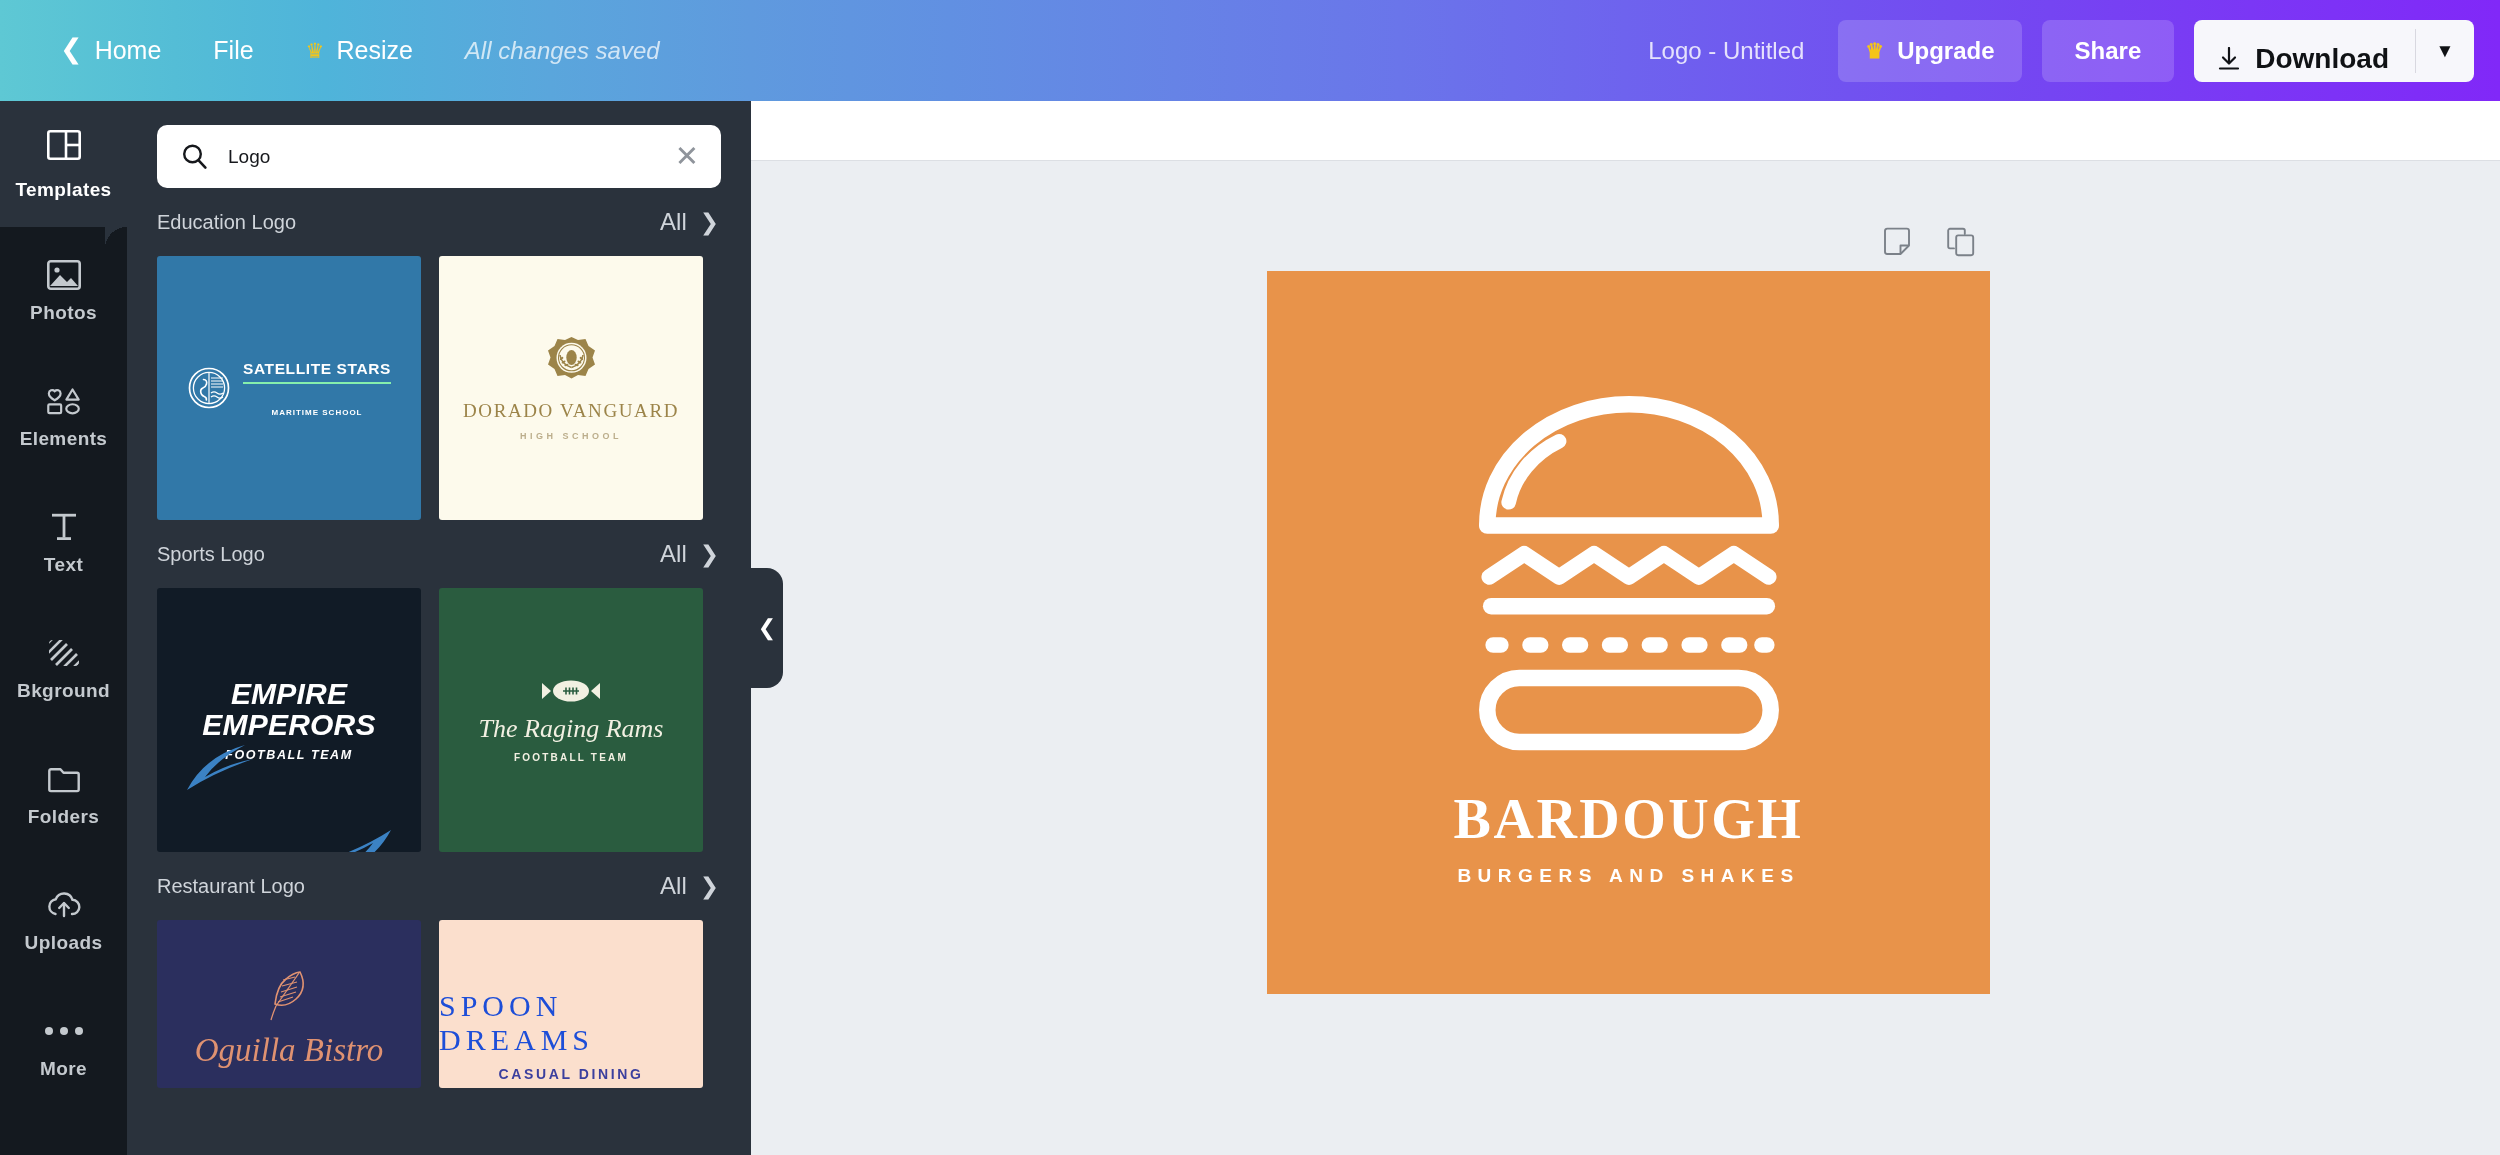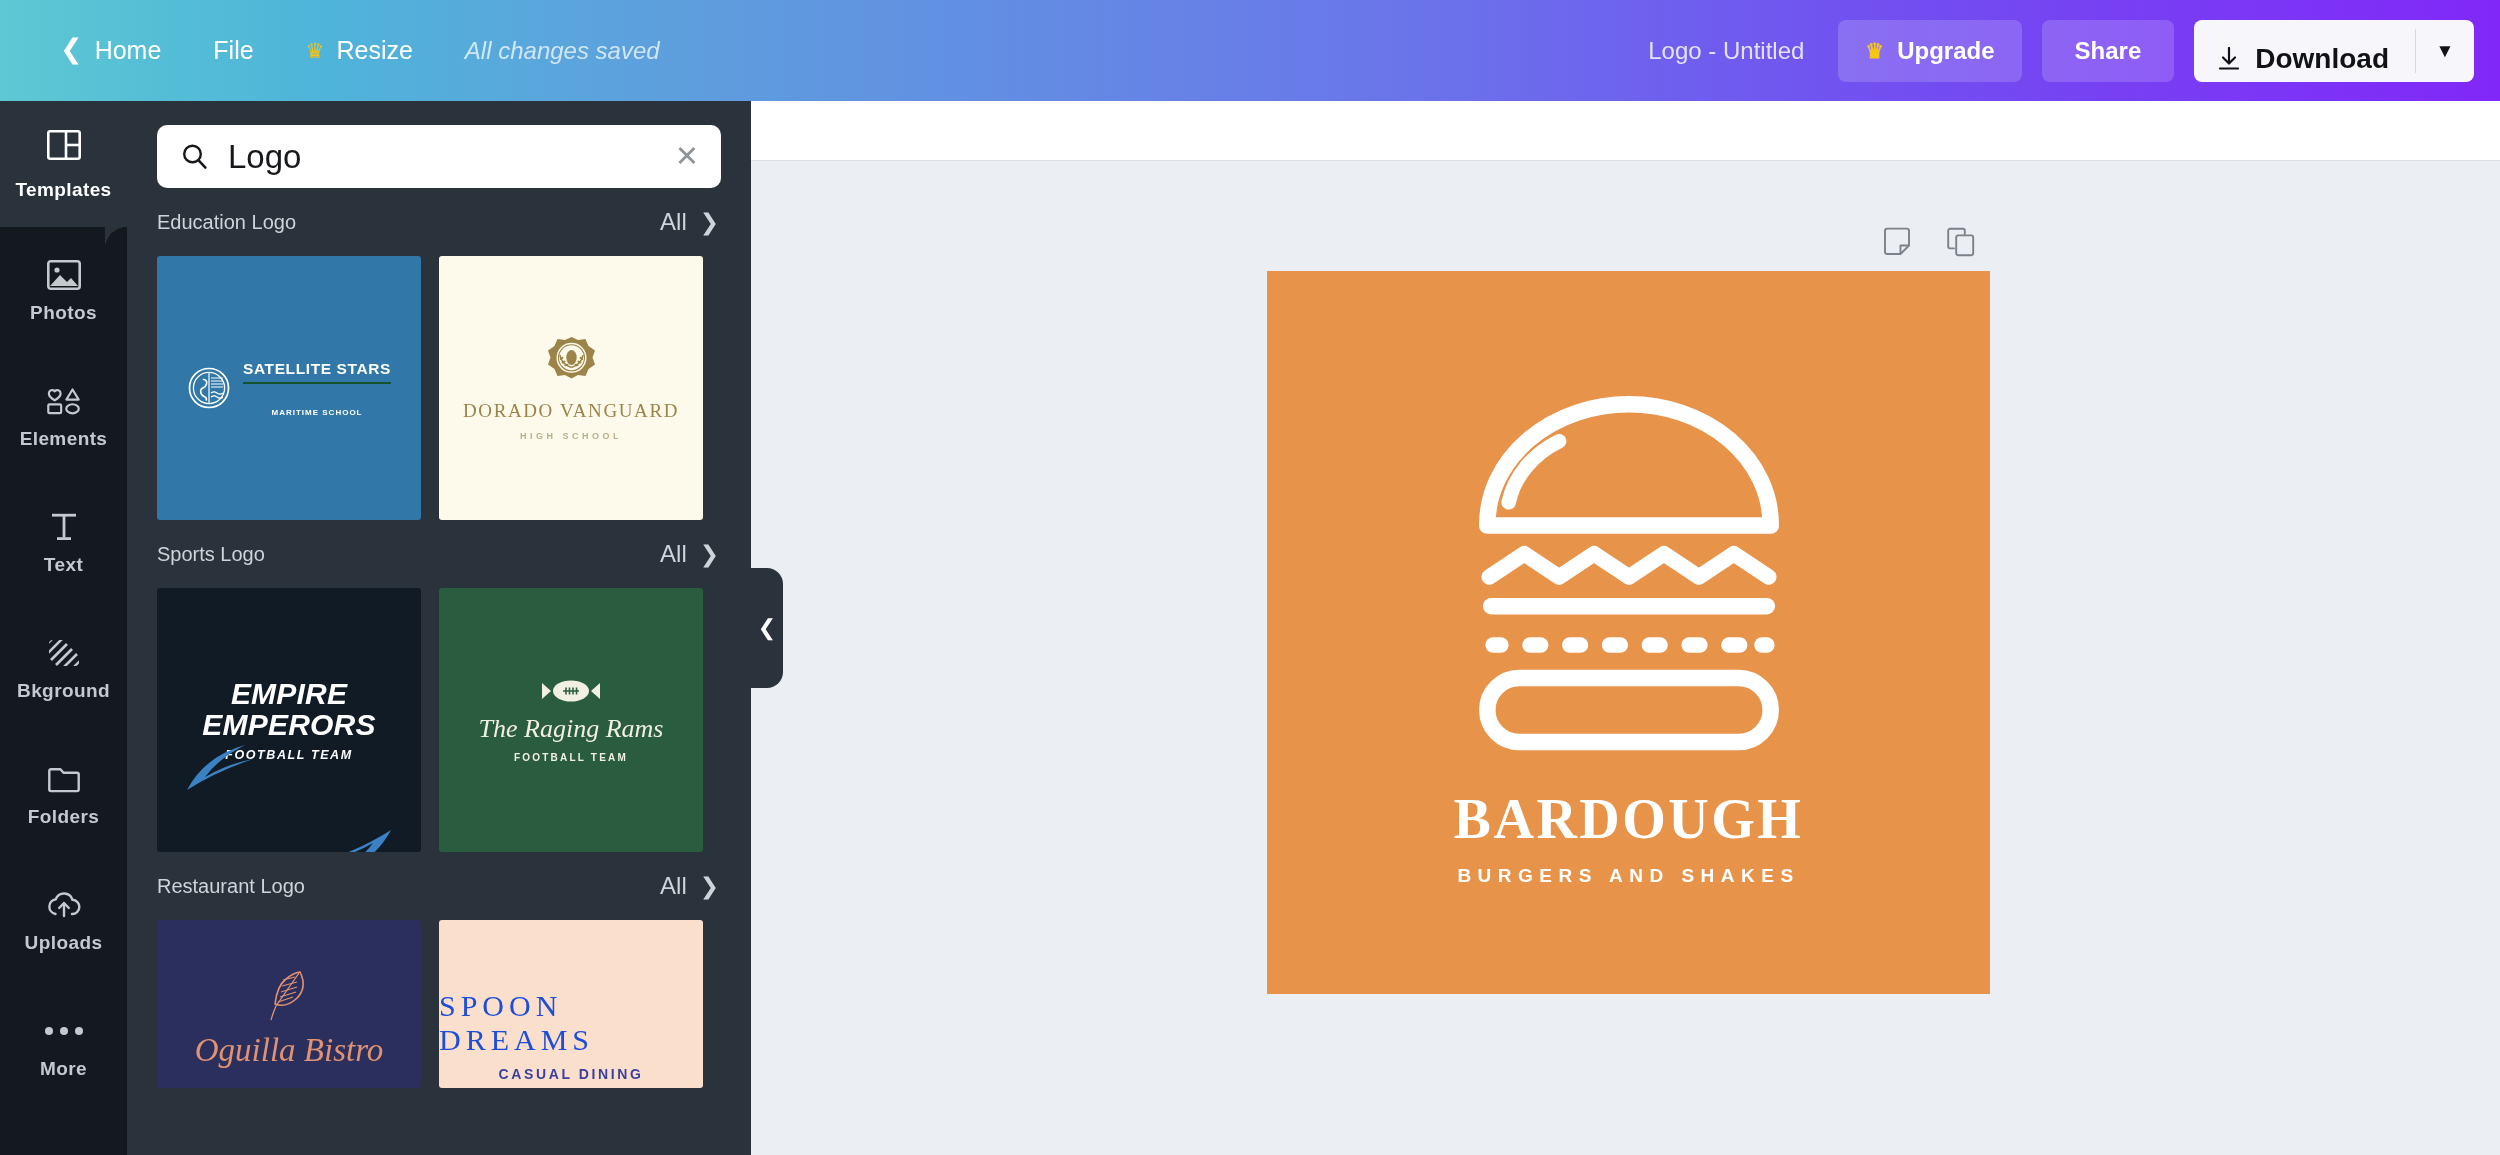--- a/index.html
+++ b/index.html
@@ -120,21 +120,21 @@
   }
   .search-wrap { padding: 24px 30px 0 30px; }
   .search-box {
     background: #ffffff; border-radius: 10px;
     height: 63px; display: flex; align-items: center;
     padding: 0 22px 0 24px; gap: 20px;
   }
   .search-input {
     border: none; outline: none; background: transparent;
     font-family: "Liberation Sans", sans-serif;
-    font-size: 33px; color: #16181c; flex: 1; min-width: 0;
+    font-size: 19px; color: #16181c; flex: 1; min-width: 0;
   }
   .clear-x {
     color: #8f949b; font-size: 29px; line-height: 1;
     cursor: pointer; font-weight: 300; padding-left: 6px;
   }
 
   .sec-head {
     display: flex; align-items: center; justify-content: space-between;
     padding: 0 32px 0 30px;
     height: 68px;
@@ -207,21 +207,21 @@
     letter-spacing: 6.5px; margin-top: 14px;
   }
 
   
   .tl { display: flex; align-items: center; justify-content: center; width: 100%; height: 100%; }
 
   .sat-wrap { display:flex; align-items:center; gap:12px; }
   .sat-txt { display: flex; flex-direction: column; }
   .sat-name {
     color:#fff; font-size:15.5px; font-weight:700; letter-spacing:0.6px;
-    border-bottom: 2px solid #14532d; padding-bottom: 4px;
+    border-bottom: 2px solid #86efac; padding-bottom: 4px;
     font-family: "Liberation Sans", sans-serif;
   }
   .sat-sub { color:#fff; font-size:8px; font-weight:700; letter-spacing:1px; margin-top:24px;text-align:center; }
 
   .dor-wrap { display:flex; flex-direction:column; align-items:center; }
   .dor-name { color:#9c8449; font-size:19px; letter-spacing:1.6px; margin-top:12px; font-family:"Liberation Serif", serif; }
   .dor-sub { color:#bcae8c; font-size:9px; letter-spacing:3.5px; margin-top:9px; font-weight:700; }
 
   .emp-wrap { display:flex; flex-direction:column; align-items:center; position:relative; width:100%; }
   .emp-l1, .emp-l2 {

